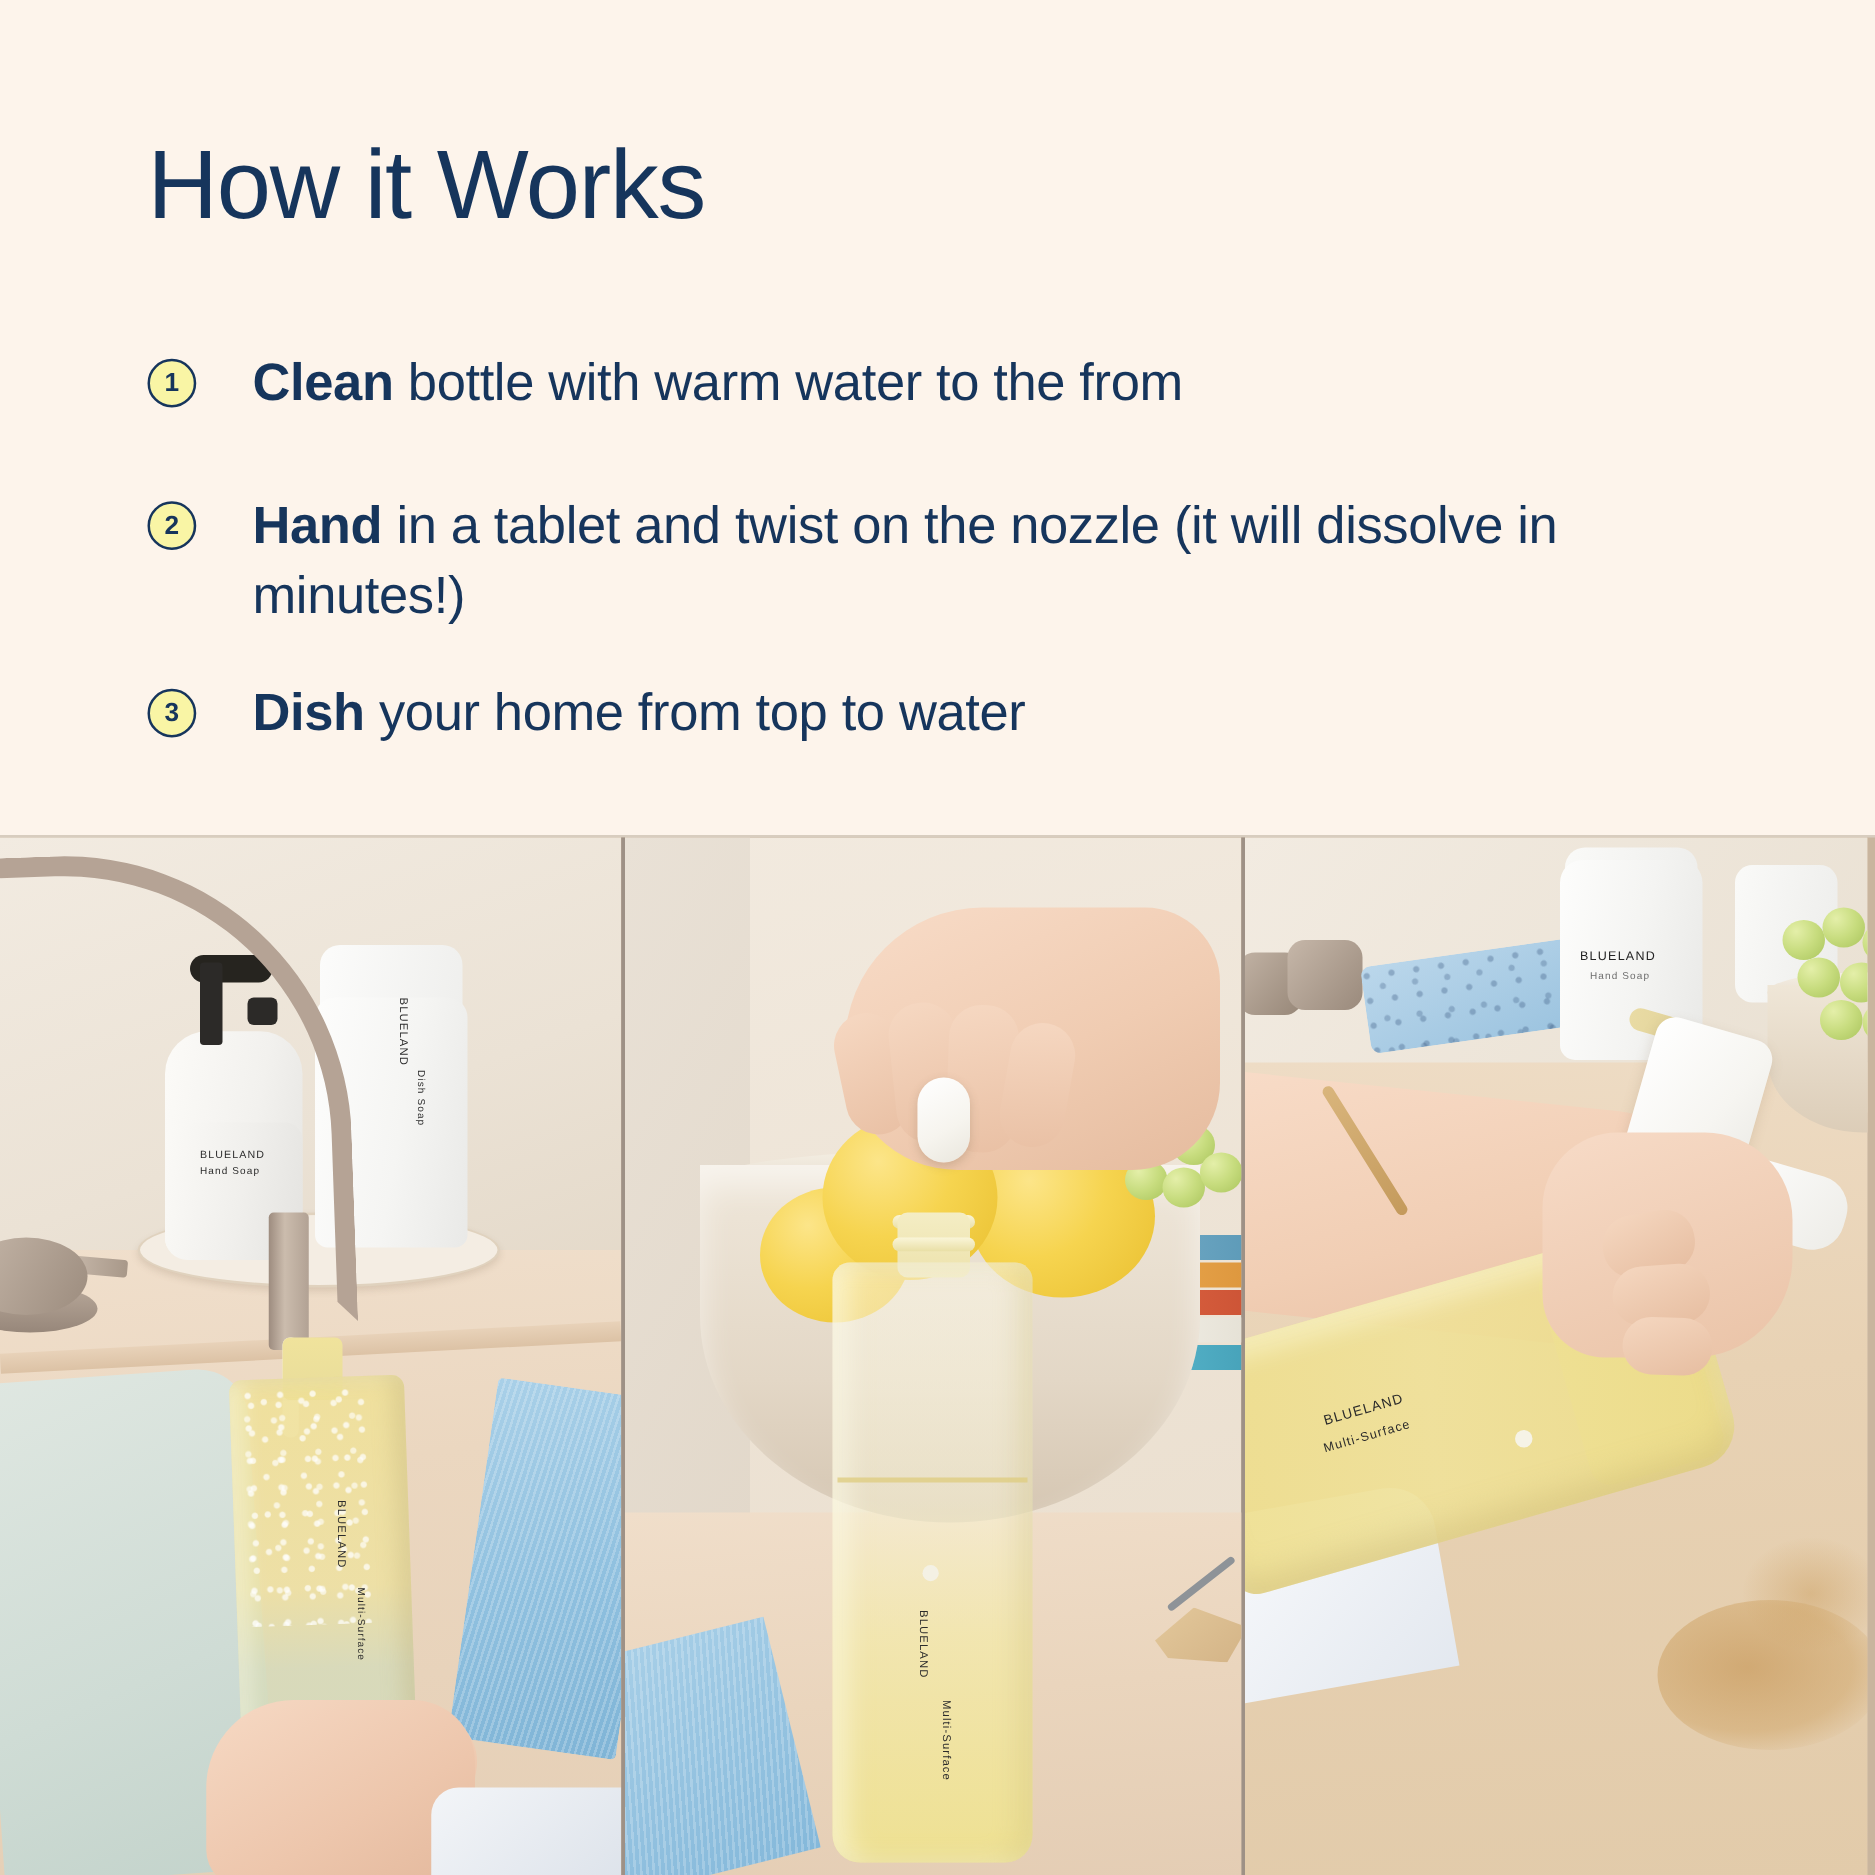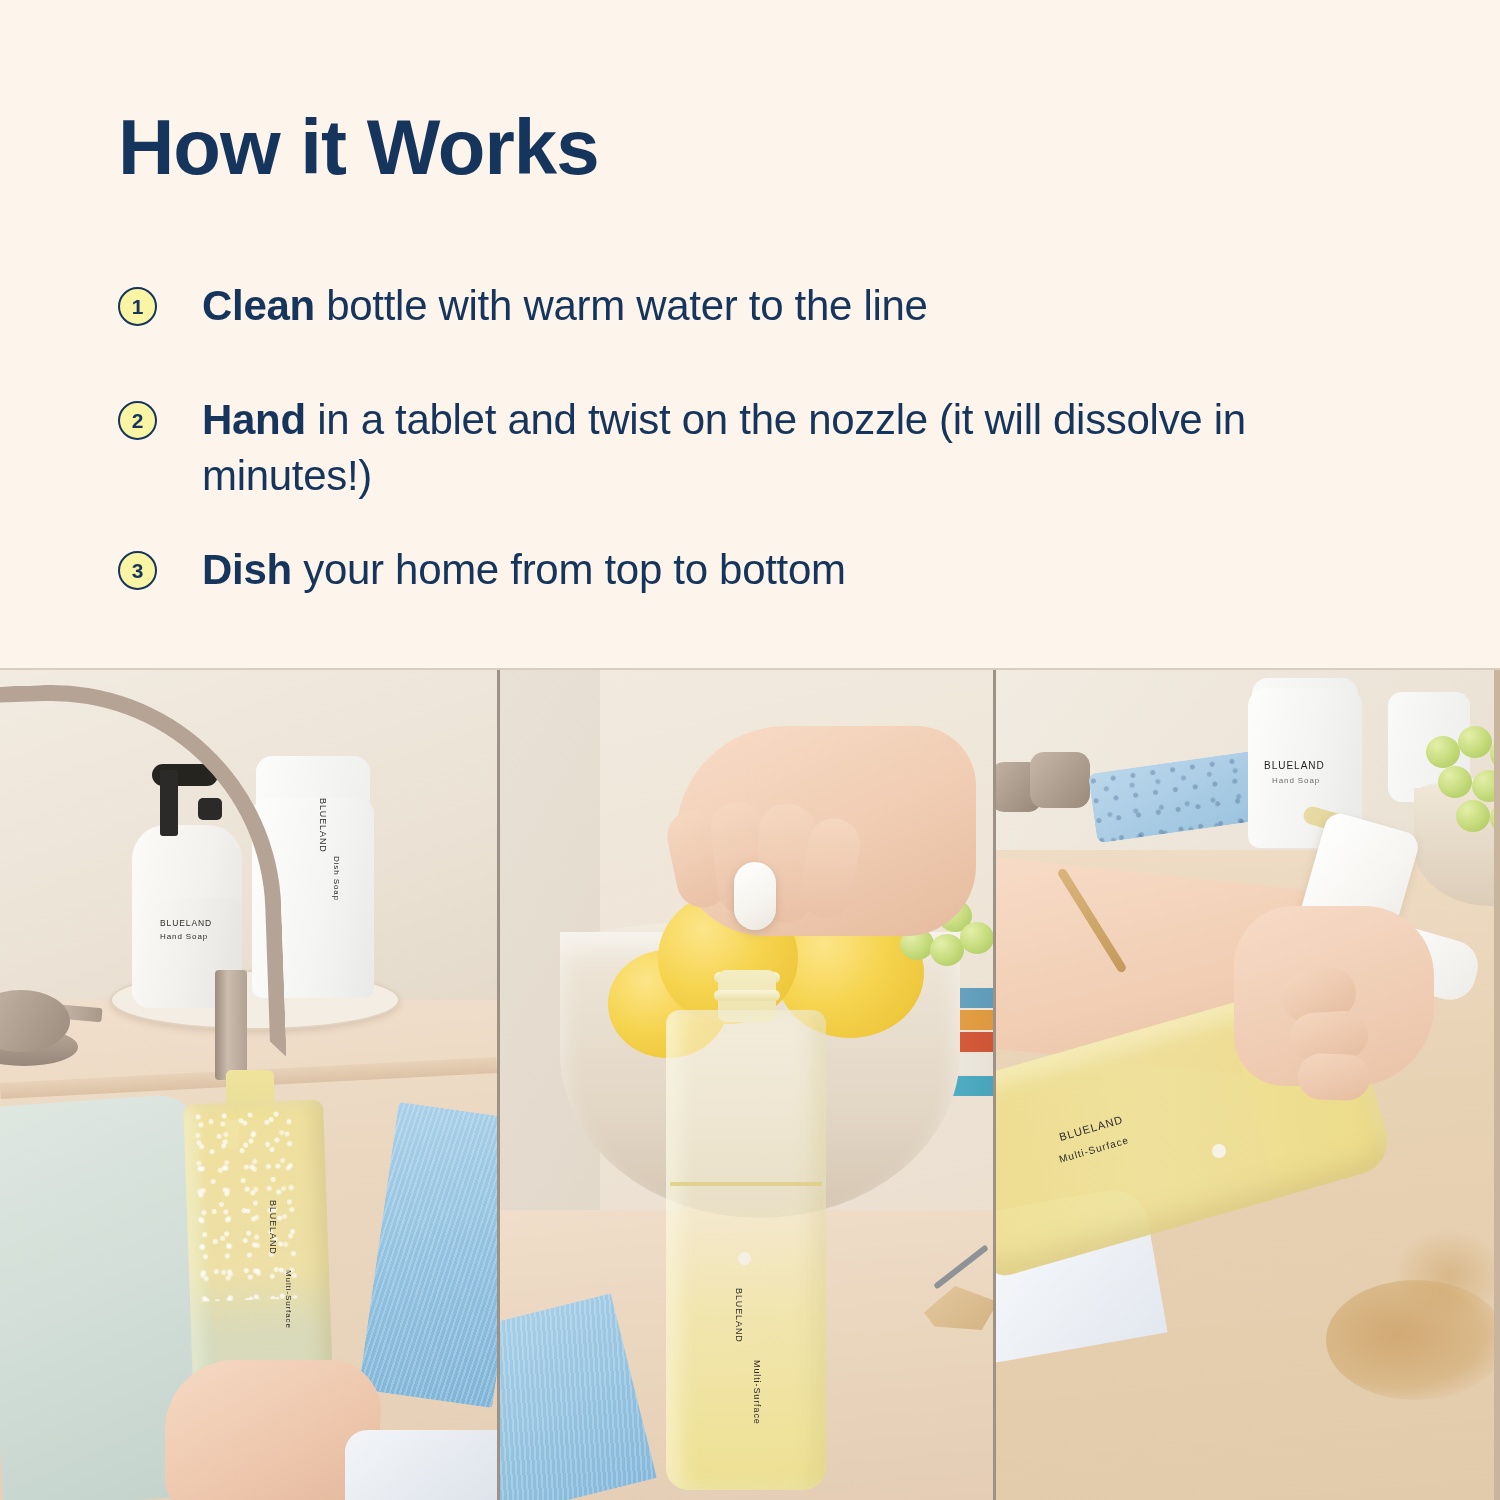--- a/index.html
+++ b/index.html
@@ -15,21 +15,21 @@
   .top-panel{
     position:absolute; left:0; top:0; width:1500px; height:668px;
     background:#FDF4EB;
   }
 
   .header-row{
     position:absolute; left:118px; top:112px; width:1300px; height:100px;
   }
   .page-title{
     position:absolute; left:0; top:-4px;
-    font-size:78px; font-weight:bold; color:#16355C;
+    font-size:78px; font-weight:normal; color:#16355C;
     letter-spacing:-1px; line-height:1;
     white-space:nowrap;
   }
   .product-badge{
     position:absolute; left:740px; top:14px;
     background:#F7F3A1;
     border-radius:40px;
     padding:14px 36px 16px 36px;
     font-size:35px; font-weight:bold; color:#16355C;
     white-space:nowrap; letter-spacing:-0.3px;
@@ -494,31 +494,31 @@
 <div class="top-panel">
 
   <div class="header-row">
     <div class="page-title">How it Works</div>
   </div>
 
   <div class="steps">
 
     <div class="step step-1">
       <div class="step-badge">1</div>
-      <div class="step-text"><b>Clean</b><span> bottle with warm water to the line</span></div>
+      <div class="step-text"><b>Clean</b><span> bottle with warm water to the from</span></div>
     </div>
 
     <div class="step step-2">
       <div class="step-badge">2</div>
       <div class="step-text"><b>Hand</b><span> in a tablet and twist on the nozzle (it will dissolve in minutes!)</span></div>
     </div>
 
     <div class="step step-3">
       <div class="step-badge">3</div>
-      <div class="step-text"><b>Dish</b><span> your home from top to bottom</span></div>
+      <div class="step-text"><b>Dish</b><span> your home from top to water</span></div>
     </div>
 
   </div>
 </div>
 
 <div class="photo-strip">
 
   <div class="photo p1">
     <div class="p1-bg"></div>
     <div class="p1-wall"></div>

